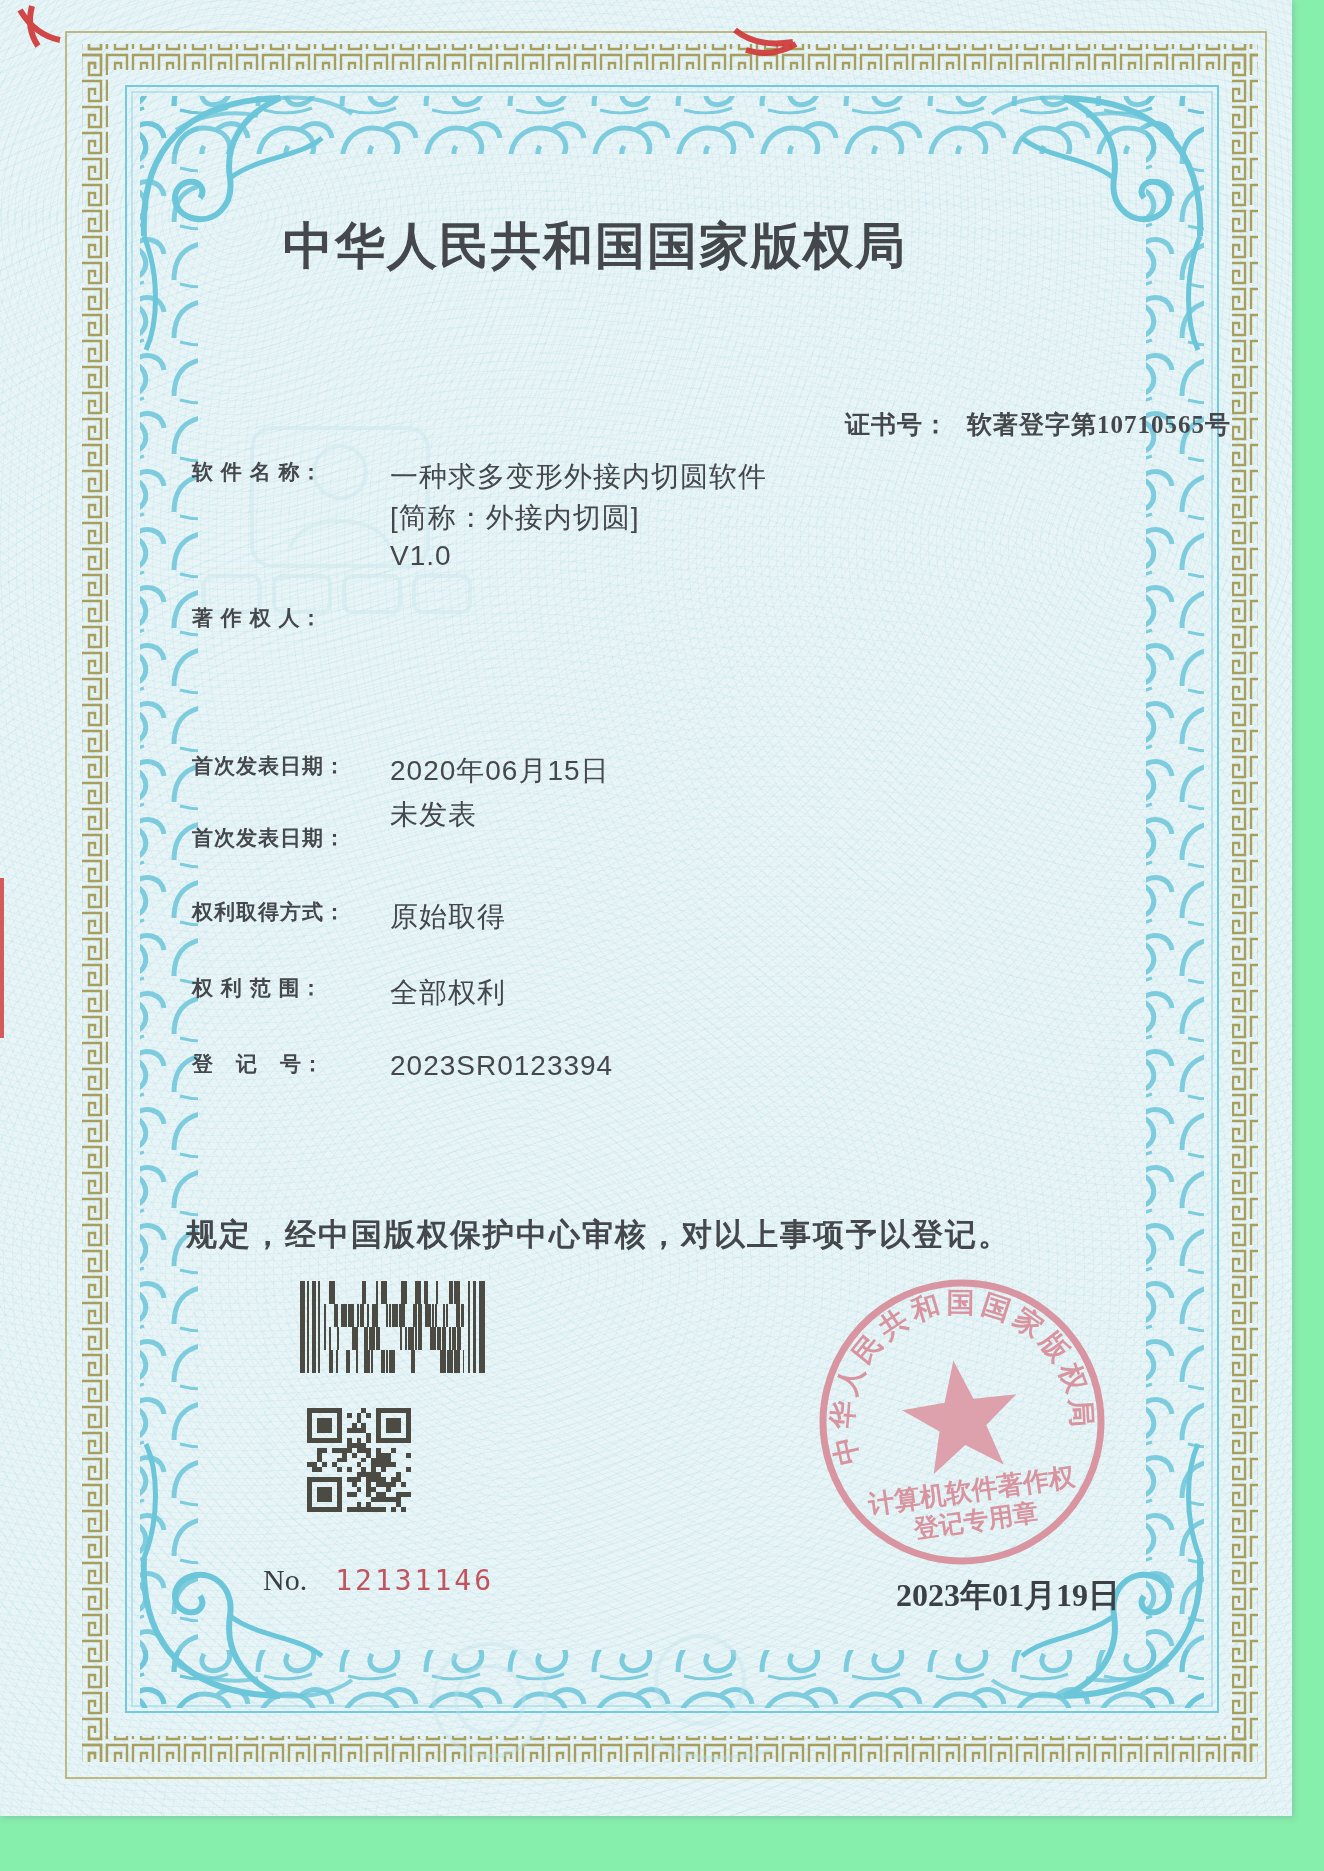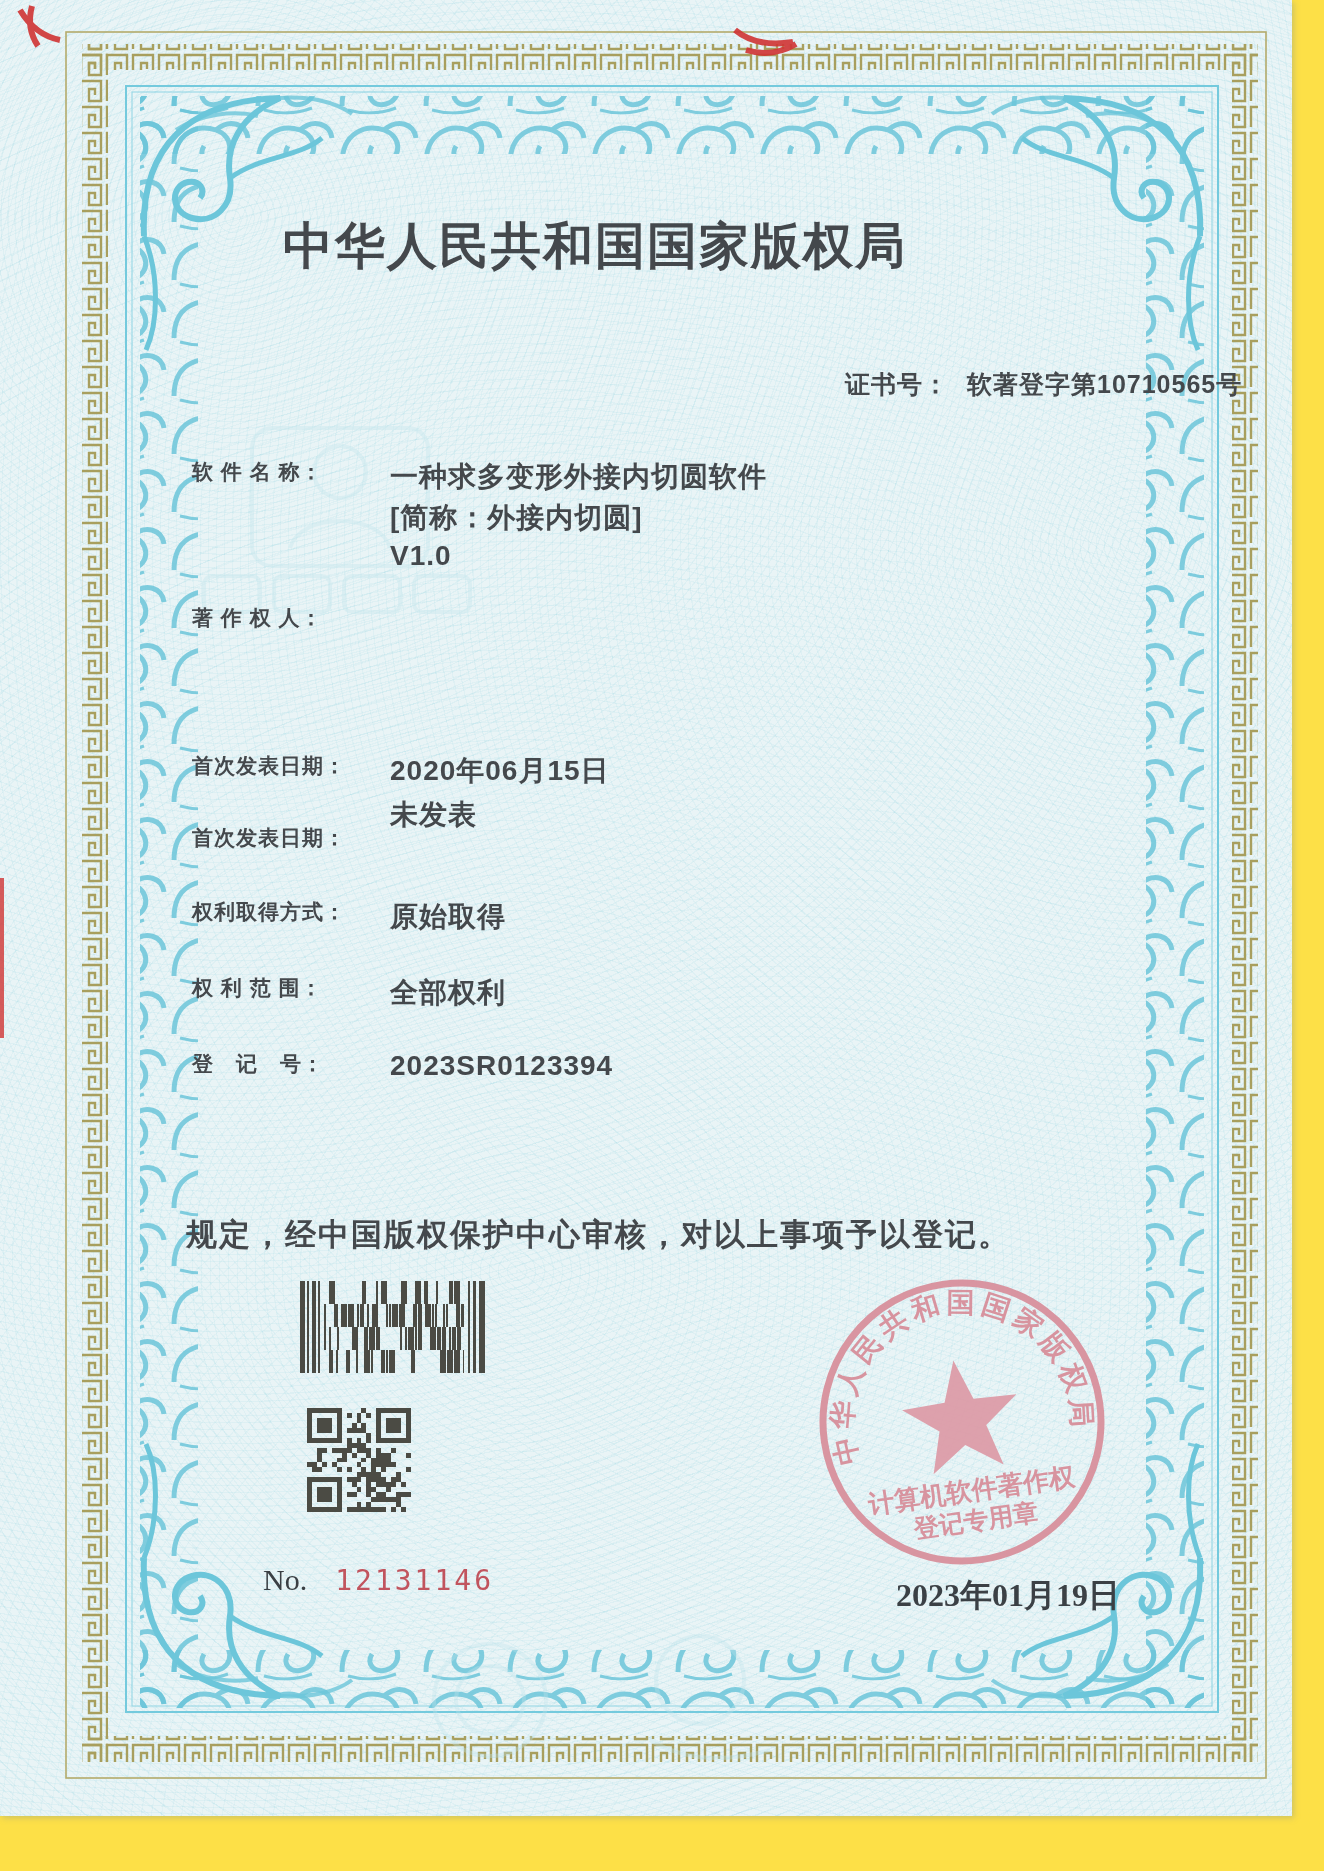--- a/index.html
+++ b/index.html
@@ -1,36 +1,36 @@
 <!DOCTYPE html>
 <html><head>
 <meta charset="utf-8">
 <style>
   html,body{margin:0;padding:0;background:#ffffff;}
-  #stage{position:relative;width:1324px;height:1871px;background:#fde047;overflow:hidden;
+  #stage{position:relative;width:1324px;height:1871px;background:#86efac;overflow:hidden;
          font-family:"Liberation Sans",sans-serif;}
   
   #paper{position:absolute;left:0;top:0;width:1292px;height:1816px;
     background-color:#e9f4f6;
     background-image:
       repeating-radial-gradient(circle at 18% 12%, rgba(116,200,216,.10) 0 1.2px, rgba(255,255,255,0) 1.2px 7px),
       repeating-radial-gradient(circle at 88% 30%, rgba(116,200,216,.09) 0 1.2px, rgba(255,255,255,0) 1.2px 8px),
       repeating-radial-gradient(circle at 40% 70%, rgba(116,200,216,.09) 0 1.2px, rgba(255,255,255,0) 1.2px 9px),
       repeating-radial-gradient(circle at 60% 105%, rgba(116,200,216,.08) 0 1.2px, rgba(255,255,255,0) 1.2px 10px);
     box-shadow: 2px 2px 6px rgba(120,140,150,.35);
   }
   .abs{position:absolute;}
   .dk{color:#44484c;}
   .title{font-family:"Liberation Serif","DejaVu Serif",serif;font-weight:700;text-align:center;}
   #authority{left:0;top:213px;width:1190px;font-size:50px;letter-spacing:2px;}
   #cert-title{left:0;top:308px;width:1172px;font-size:55px;letter-spacing:1px;}
-  #certno{left:845px;top:368px;font-size:25px;font-weight:700;letter-spacing:1px;}
+  #certno{left:845px;top:408px;font-size:25px;font-weight:700;letter-spacing:1px;font-family:Liberation Serif, serif;}
   #certno .num{margin-left:18px;}
   .lbl{position:absolute;left:192px;font-size:21px;font-weight:700;letter-spacing:1px;white-space:pre;}
-  .val{position:absolute;left:390px;font-size:28px;font-weight:700;letter-spacing:1px;white-space:pre;}
+  .val{position:absolute;left:390px;font-size:28px;font-weight:400;letter-spacing:1px;white-space:pre;}
   .stmt{position:absolute;font-size:31px;font-weight:700;letter-spacing:2px;white-space:pre;}
   #serial{left:263px;top:1563px;font-family:"Liberation Serif","DejaVu Serif",serif;font-size:30px;color:#3a3f44;text-align:center;}
   #serial .sn{font-family:"DejaVu Sans Mono",monospace;font-weight:400;color:#c1545e;font-size:28px;
               letter-spacing:3px;margin-left:28px;}
   #issue-date{left:790px;top:1574px;width:330px;text-align:right;
               font-family:"Liberation Serif","DejaVu Serif",serif;font-size:32px;font-weight:700;color:#3b4045;}
   svg{display:block;}
   .noevt{pointer-events:none;}
 </style>
 </head>

